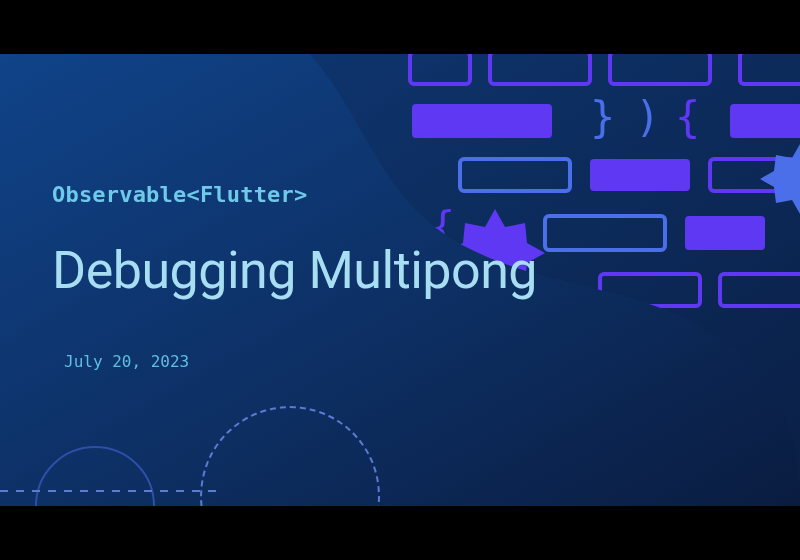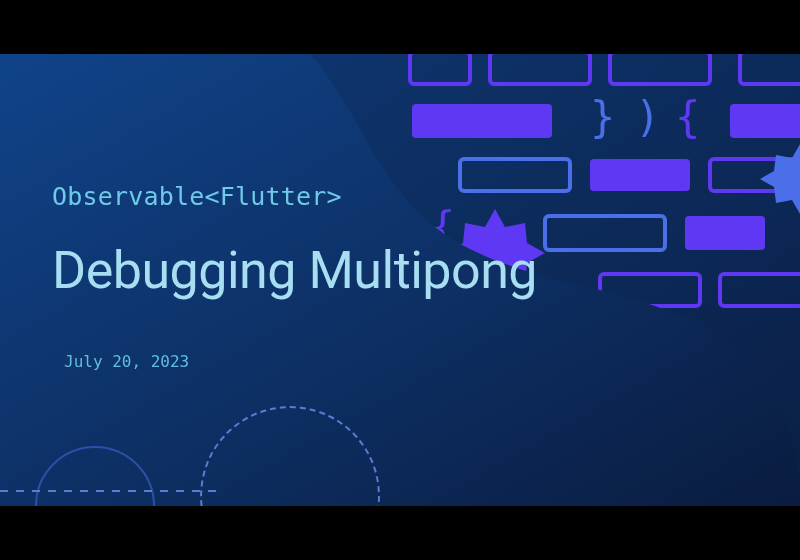--- a/index.html
+++ b/index.html
@@ -3,21 +3,21 @@
 <meta charset="utf-8">
 <style>
   * { margin: 0; padding: 0; box-sizing: border-box; }
   html, body { width: 800px; height: 560px; overflow: hidden; background: #000; font-family: ui-monospace, 'SF Mono', Menlo, Consolas, monospace; }
   .frame { position: relative; width: 800px; height: 560px; background: #000; }
   .slide { position: absolute; left: 0; top: 54px; width: 800px; height: 452px; background: linear-gradient(145deg, #0f3a7a 0%, #0d2f63 40%, #0a1f45 100%); overflow: hidden; }
   .pattern { position: absolute; right: -20px; top: -10px; width: 420px; height: 310px; }
   .pattern svg { width: 100%; height: 100%; display: block; }
   .swoop { position: absolute; top: 0; left: 0; width: 800px; height: 452px; pointer-events: none; }
   .content { position: absolute; left: 52px; top: 0; width: 620px; height: 100%; }
-  .series { position: absolute; top: 128px; color: #6fc9e8; font-size: 25px; font-weight: 400; letter-spacing: 0.2px; }
+  .series { position: absolute; top: 128px; color: #6fc9e8; font-size: 22px; font-weight: 700; letter-spacing: 0.2px; }
   .title { position: absolute; top: 186px; color: #a8def2; font-size: 52px; font-weight: 400; letter-spacing: -0.5px; font-family: -apple-system, BlinkMacSystemFont, 'Segoe UI', Roboto, sans-serif; }
   .date { position: absolute; top: 298px; color: #5fbde0; font-size: 16px; font-weight: 400; margin-left: 12px; }
   .dashring { position: absolute; left: 200px; bottom: -80px; width: 180px; height: 180px; border: 2px dashed #5b7bd4; border-radius: 50%; }
   .dashline { position: absolute; left: 0; bottom: 14px; width: 220px; height: 2px; }
   .dashline::before { content: ""; display: block; width: 100%; height: 100%; background-image: linear-gradient(to right, #5b7bd4 0 8px, transparent 8px 16px); background-size: 16px 2px; }
   .solidcircle { position: absolute; left: 35px; bottom: -60px; width: 120px; height: 120px; border: 2px solid #2d4fa8; border-radius: 50%; }
 </style>
 </head>
 <body>
 

